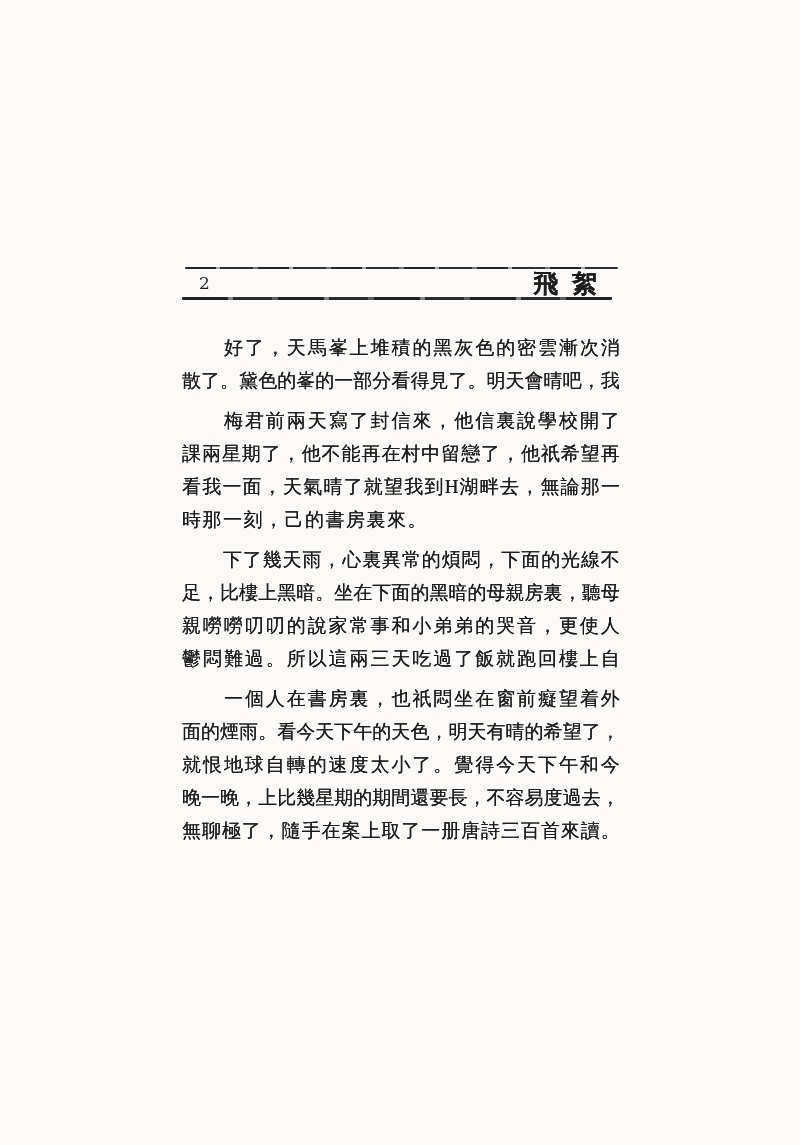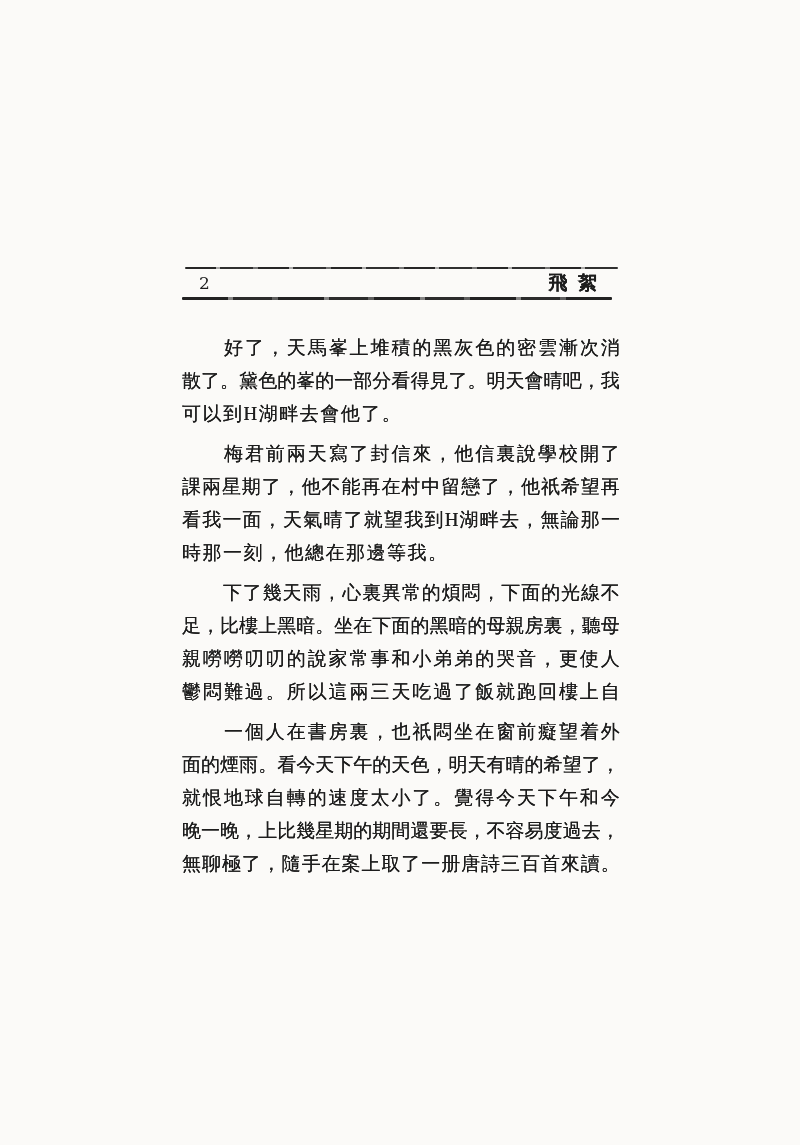--- a/index.html
+++ b/index.html
@@ -28,21 +28,21 @@
   }
   .header-row{
     display:flex;justify-content:space-between;align-items:center;
     height:28px;padding:0 22px 0 17px;
   }
   .pagenum{
     font-size:17px;font-weight:500;
     font-family:"DejaVu Serif","Liberation Serif",serif;
   }
   .title{
-    font-size:19px;font-weight:600;
+    font-size:25px;font-weight:600;
     letter-spacing:.55em;margin-right:-.55em;
     text-shadow:0 0 .4px currentColor;
   }
   
   .body-text{
     position:absolute;left:182px;top:331px;width:438px;
     font-size:19px;font-weight:500;
     text-shadow:0 0 .45px currentColor;
   }
   .paragraph{margin:0 0 7px 0;}
@@ -107,21 +107,20 @@
           <span>了</span>
           <span>。</span>
           <span>明</span>
           <span>天</span>
           <span>會</span>
           <span>晴</span>
           <span>吧</span>
           <span>，</span>
           <span>我</span>
         </div>
-        <div class="line plain">可以到H湖畔去會他了。</div>
       </div>
       <div class="paragraph">
         <div class="line fill">
           <span class="indent"></span>
           <span>梅</span>
           <span>君</span>
           <span>前</span>
           <span>兩</span>
           <span>天</span>
           <span>寫</span>
@@ -180,21 +179,21 @@
           <span>H</span>
           <span>湖</span>
           <span>畔</span>
           <span>去</span>
           <span>，</span>
           <span>無</span>
           <span>論</span>
           <span>那</span>
           <span>一</span>
         </div>
-        <div class="line plain">時那一刻，他總在那邊等我。</div>
+        <div class="line plain">時那一刻，己的書房裏來。</div>
       </div>
       <div class="paragraph">
         <div class="line fill">
           <span class="indent"></span>
           <span>下</span>
           <span>了</span>
           <span>幾</span>
           <span>天</span>
           <span>雨</span>
           <span>，</span>

